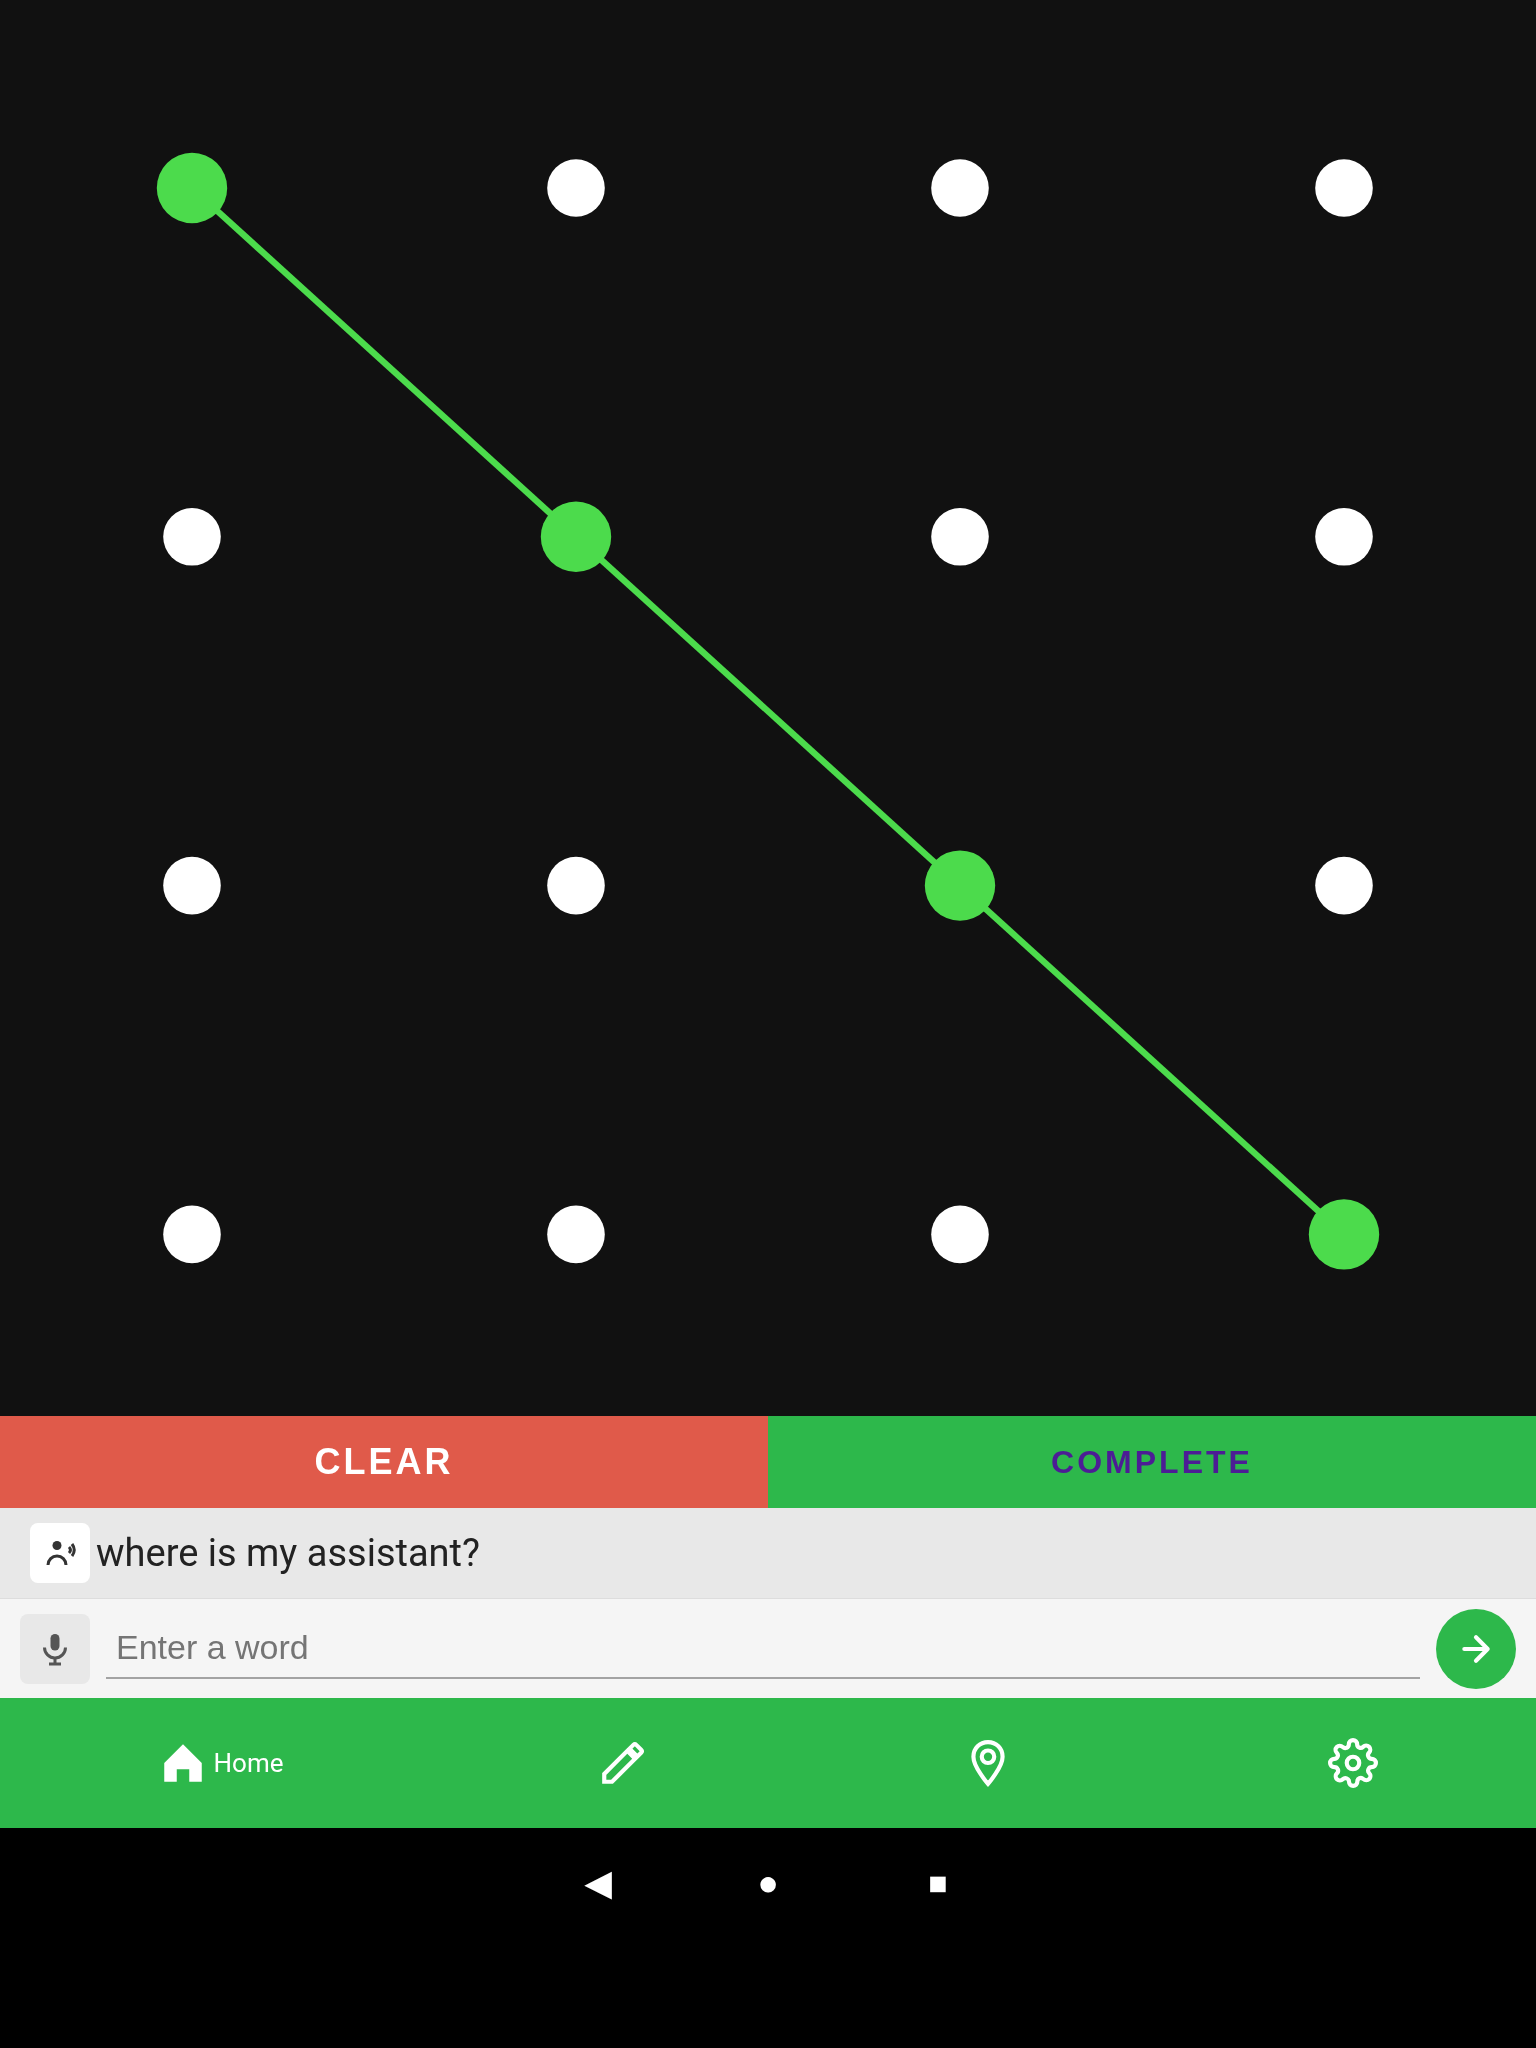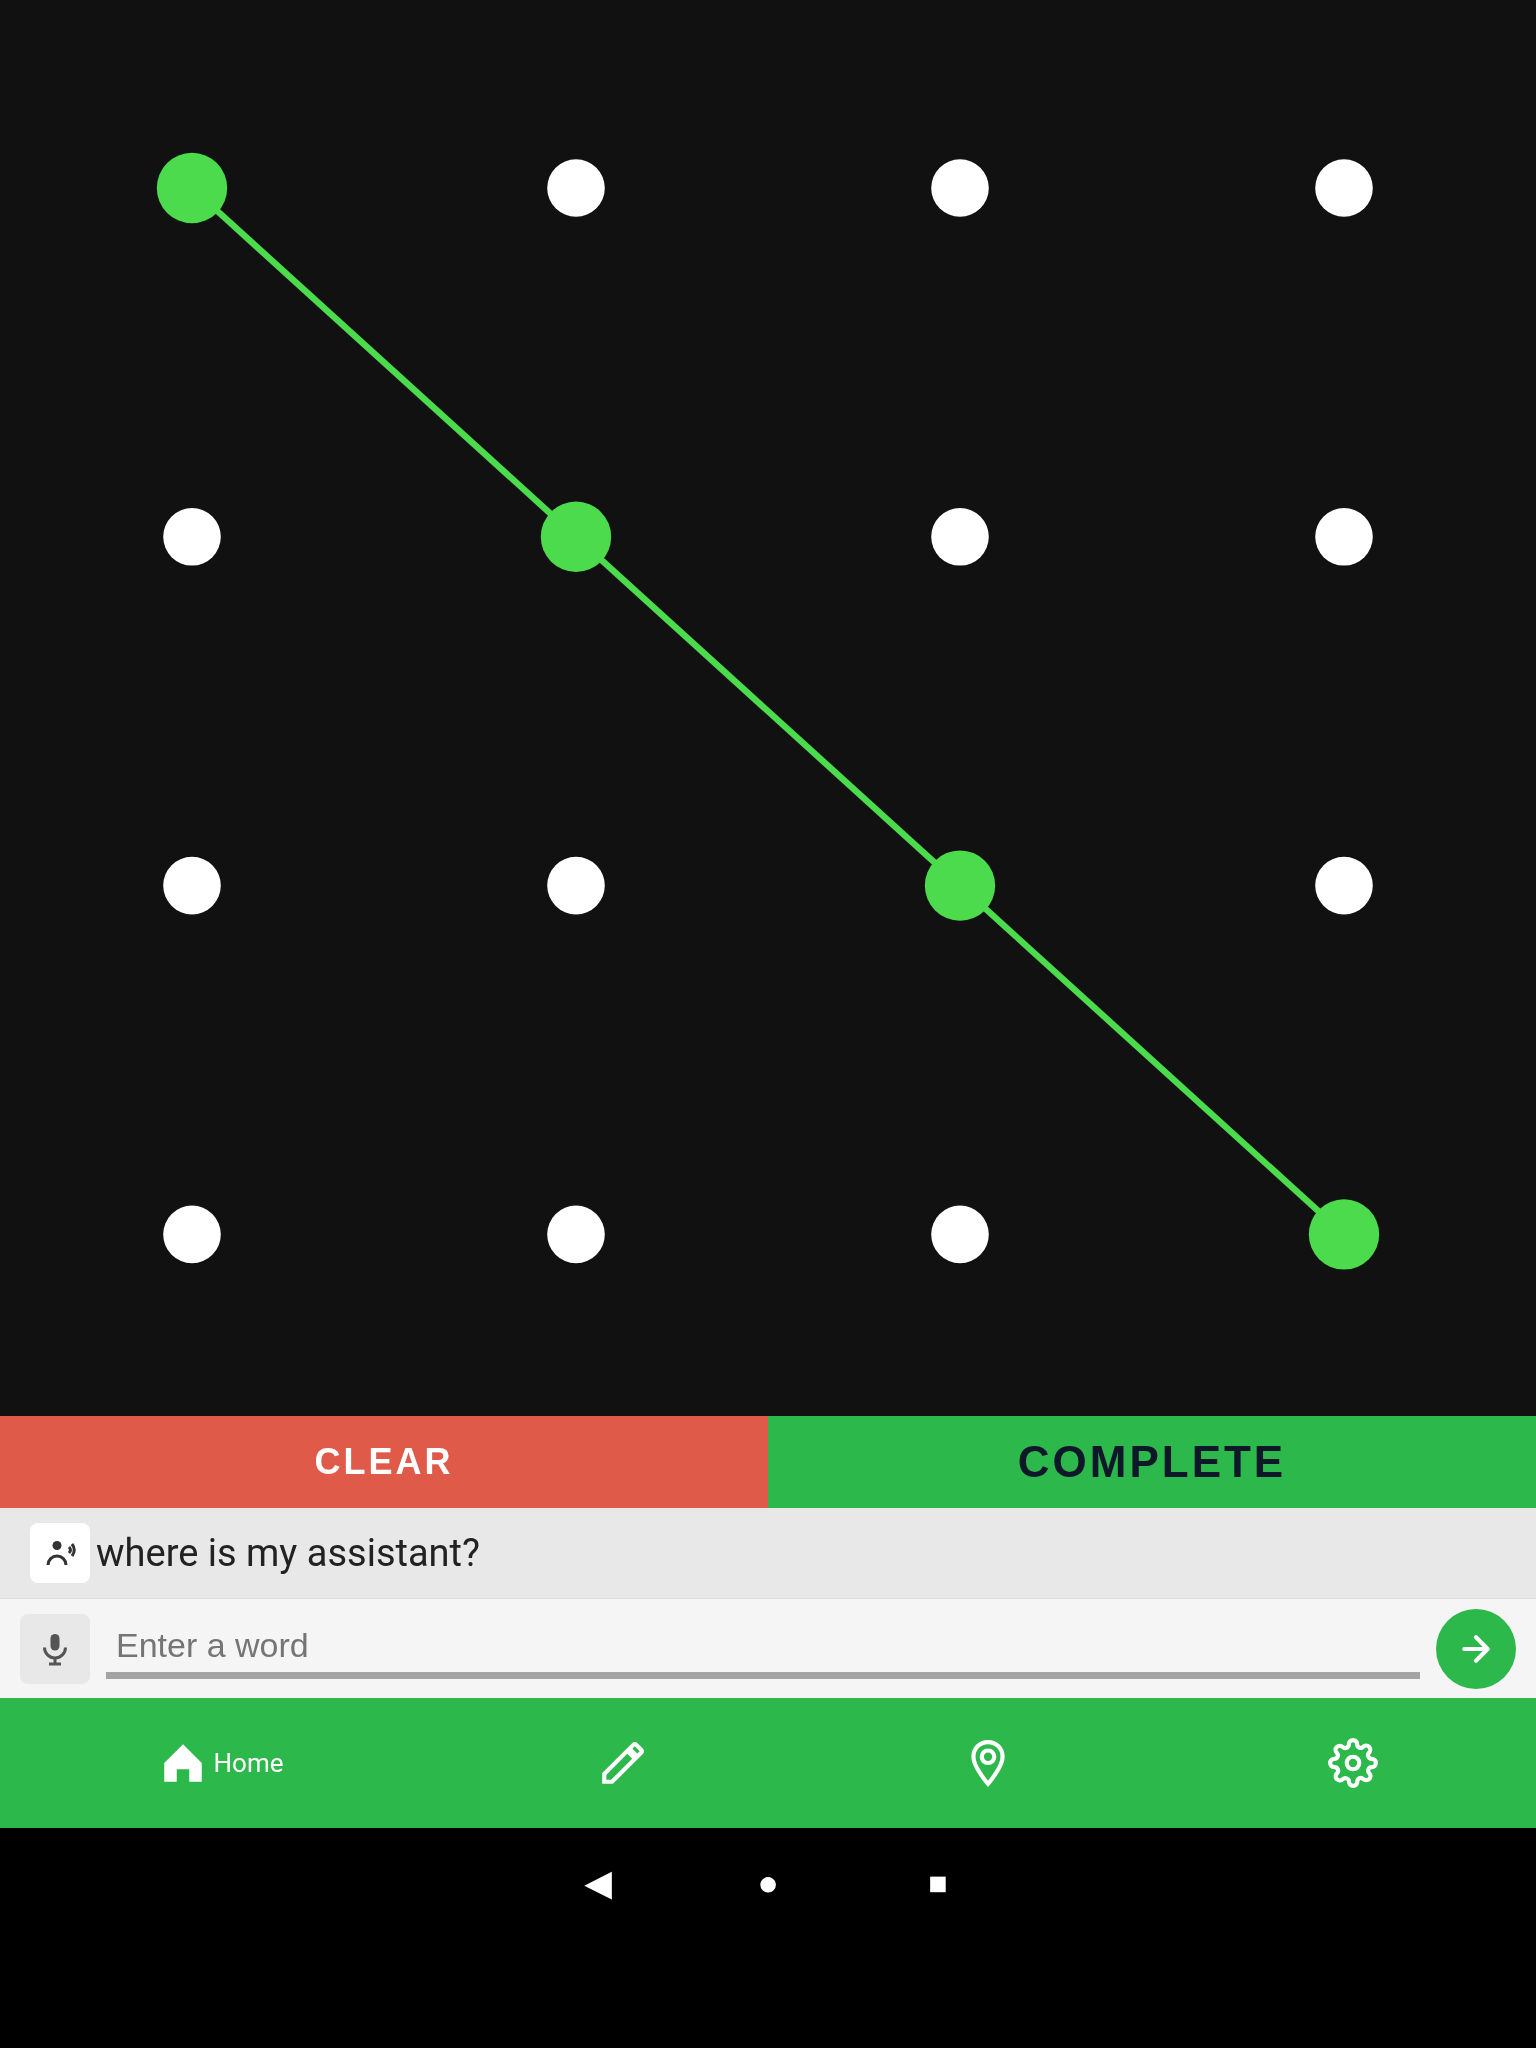--- a/index.html
+++ b/index.html
@@ -52,22 +52,22 @@
       border: none;
       cursor: pointer;
       display: flex;
       align-items: center;
       justify-content: center;
     }
 
     #complete-button {
       flex: 1;
       background: #2db84b;
-      color: #0f172a;
-      font-size: 44px;
+      color: #4c1d95;
+      font-size: 32px;
       font-weight: bold;
       letter-spacing: 3px;
       border: none;
       cursor: pointer;
       display: flex;
       align-items: center;
       justify-content: center;
     }
 
     
@@ -122,21 +122,21 @@
       justify-content: center;
       cursor: pointer;
       flex-shrink: 0;
       font-size: 32px;
     }
 
     #word-input {
       flex: 1;
       height: 60px;
       border: none;
-      border-bottom: 7px solid #a3a3a3;
+      border-bottom: 2px solid #a3a3a3;
       background: transparent;
       font-size: 34px;
       color: #888;
       outline: none;
       padding: 0 10px;
     }
 
     #send-button {
       width: 80px;
       height: 80px;

